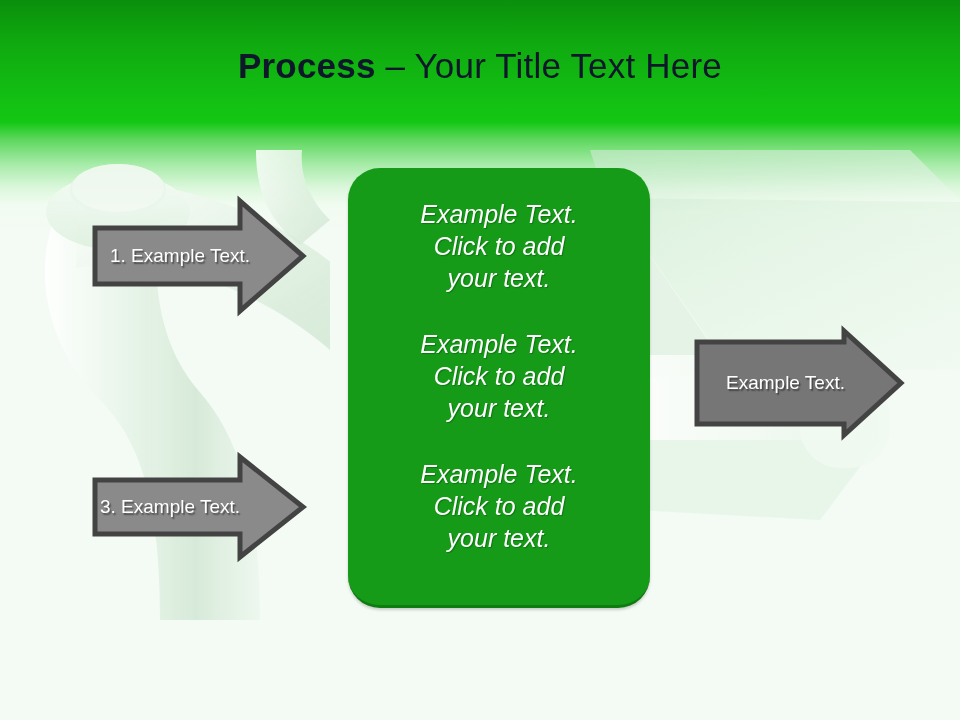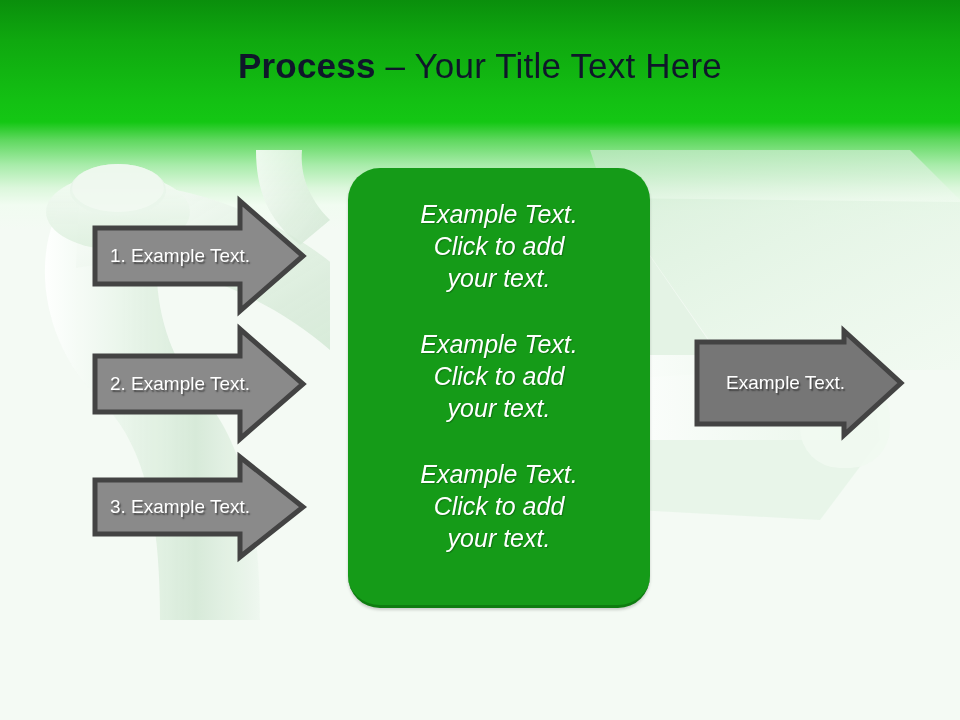--- a/index.html
+++ b/index.html
@@ -128,21 +128,21 @@
     z-index: 2;
   }
 
   .arrow-1 { left: 92px; top: 198px;  width: 214px; height: 116px; }
   .arrow-2 { left: 92px; top: 326px;  width: 214px; height: 116px; }
   .arrow-3 { left: 92px; top: 454px;  width: 214px; height: 106px; }
   .arrow-4 { left: 694px; top: 328px; width: 210px; height: 110px; }
 
   .arrow-1 .arrow-label { left: 18px; }
   .arrow-2 .arrow-label { left: 18px; }
-  .arrow-3 .arrow-label { left: 18px; }
+  .arrow-3 .arrow-label { left: 8px; }
   .arrow-4 .arrow-label { left: 32px; }
 </style>
 </head>
 <body>
 
 <div id="slide">
 
   <div class="bg-base"></div>
 
   <svg class="art-pipe" viewBox="0 0 320 470">
@@ -219,26 +219,20 @@
 your text.</div>
   </div>
 
   <div class="arrow arrow-1">
     <svg viewBox="0 0 214 116" preserveAspectRatio="none">
       <polygon points="3,30 148,30 148,3 211,58 148,113 148,86 3,86" fill="#8a8a8a" stroke="#434343" stroke-width="5" stroke-linejoin="miter"></polygon>
     </svg>
     <span class="arrow-label">1. Example Text.</span>
   </div>
 
-  <div class="arrow arrow-2">
-    <svg viewBox="0 0 214 116" preserveAspectRatio="none">
-      <polygon points="3,30 148,30 148,3 211,58 148,113 148,86 3,86" fill="#8a8a8a" stroke="#434343" stroke-width="5" stroke-linejoin="miter"></polygon>
-    </svg>
-    <span class="arrow-label">2. Example Text.</span>
-  </div>
 
   <div class="arrow arrow-3">
     <svg viewBox="0 0 214 106" preserveAspectRatio="none">
       <polygon points="3,26 148,26 148,3 211,53 148,103 148,80 3,80" fill="#8a8a8a" stroke="#434343" stroke-width="5" stroke-linejoin="miter"></polygon>
     </svg>
     <span class="arrow-label">3. Example Text.</span>
   </div>
 
   <div class="arrow arrow-4">
     <svg viewBox="0 0 210 110" preserveAspectRatio="none">

